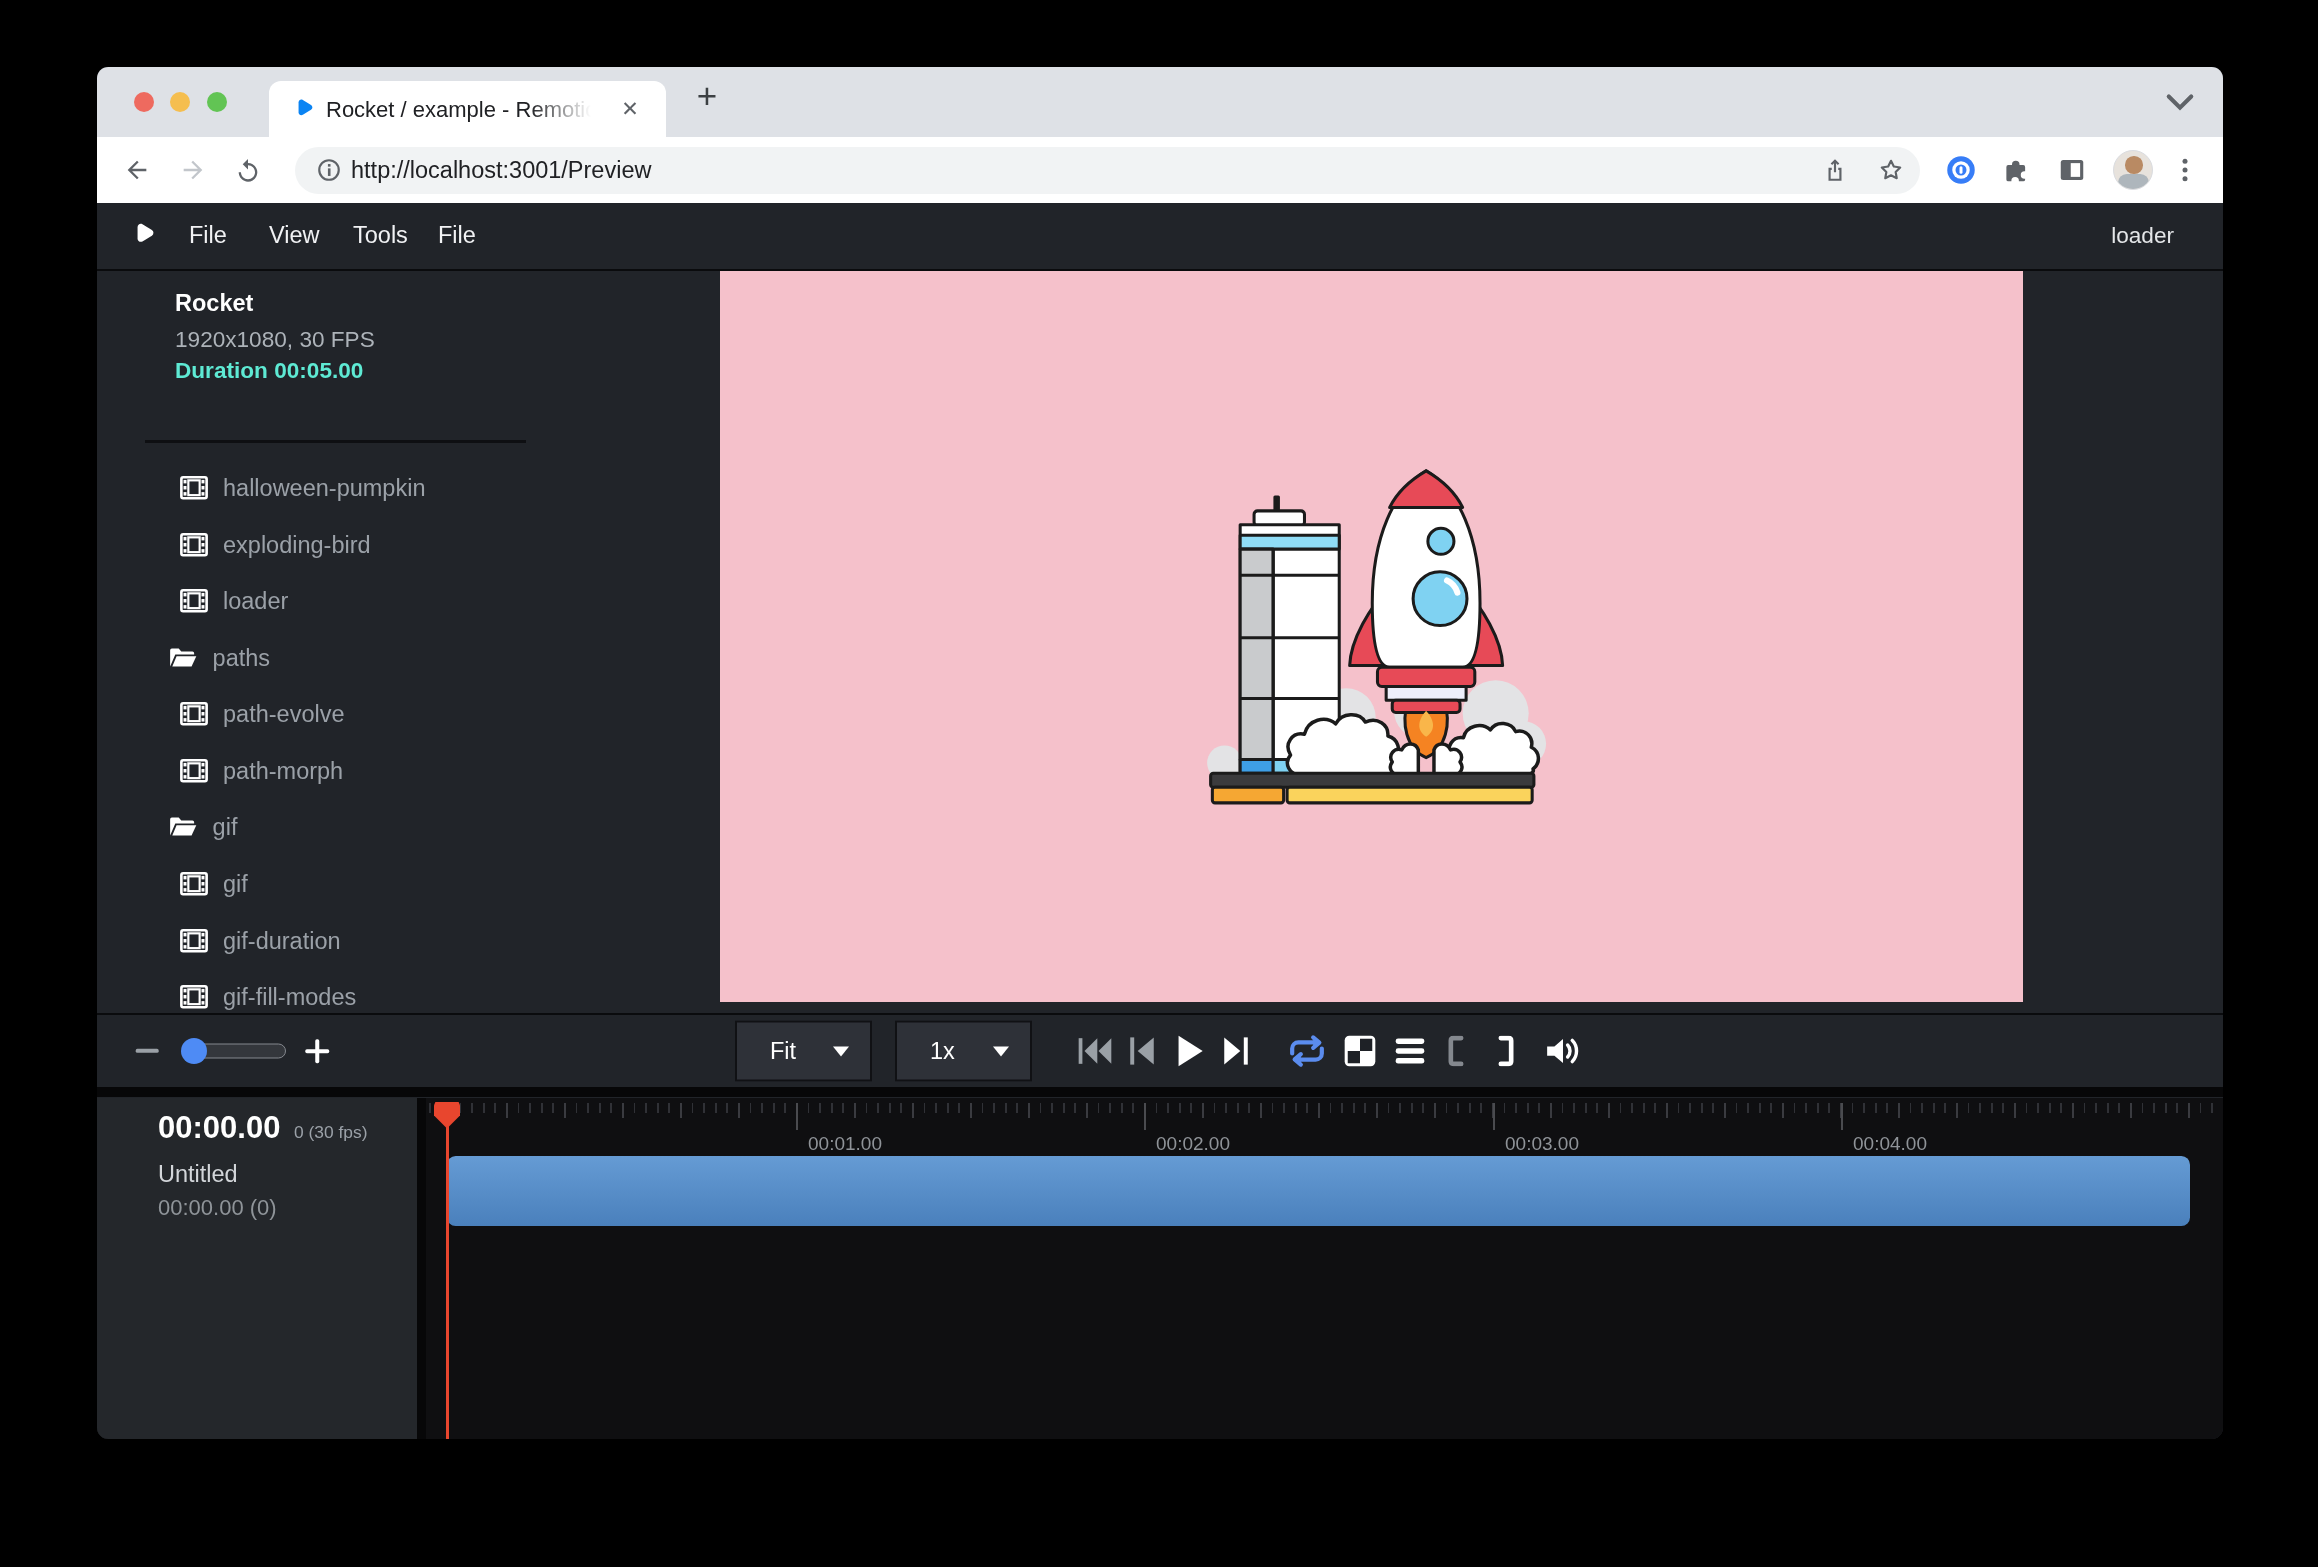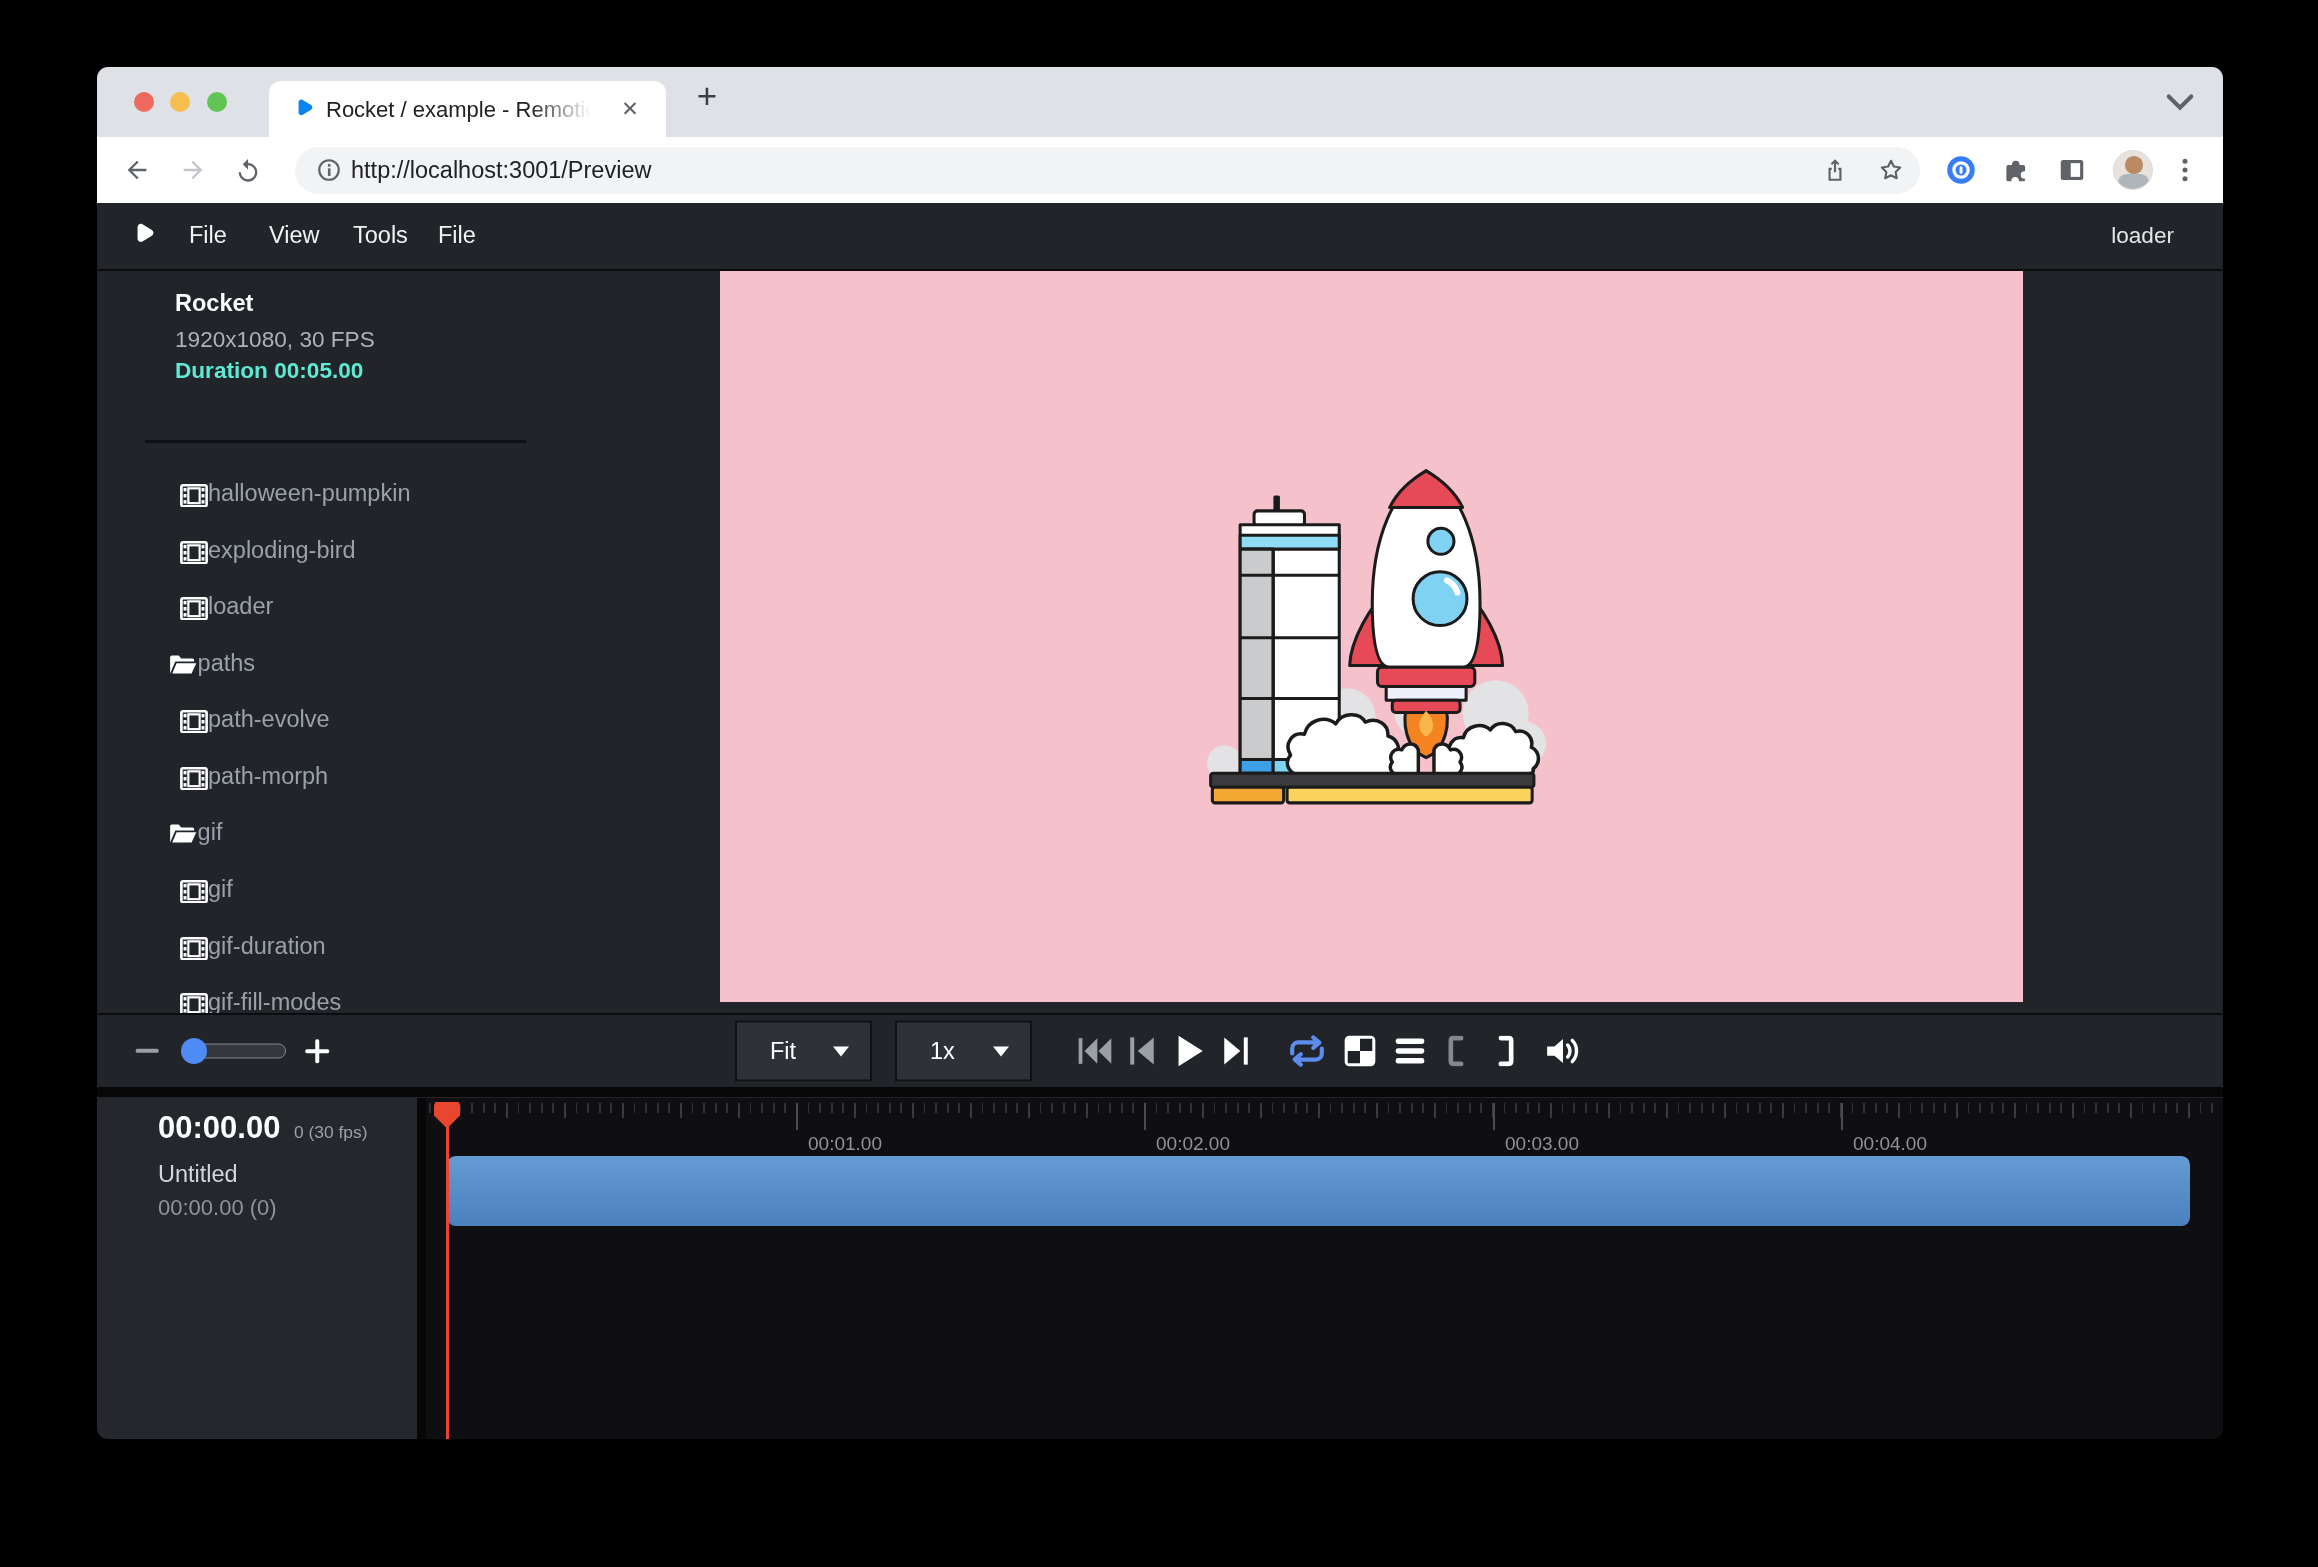--- a/index.html
+++ b/index.html
@@ -34,21 +34,21 @@
   .menu-right { position:absolute; right:49px; top:20px; font-size:22.6px; color:#E4E6E8; }
   .logo { position:absolute; left:33px; top:19px; width:26px; height:26px; }
 
   
   .main { position:absolute; left:0; top:204px; width:100%; height:742px; }
   .sidebar { position:absolute; left:0; top:0; width:424px; height:100%; background:#212429; border-right:4.3px solid #0a0b0d; overflow:hidden;margin-left:48px; }
   .sb-title { position:absolute; left:30px; top:19px; font-size:23.5px; font-weight:bold; color:#fff; }
   .sb-sub1 { position:absolute; left:30px; top:56px; font-size:22.6px; color:#ADB3B9; }
   .sb-sub2 { position:absolute; left:30px; top:87px; font-size:22.6px; color:#5eead4;font-weight:bold; }
   .sb-divider { position:absolute; left:0; top:169px; width:100%; height:2.6px; background:#0e0f12; }
-  .sb-item { position:absolute; height:38px; display:flex; align-items:flex-end; }
+  .sb-item { position:absolute; height:38px; display:flex; align-items:center; gap:15px; }
   .sb-item .lbl { font-size:23.5px; color:#9BA1A8; }
   .sb-scroll { position:absolute; right:0.9px; top:381px; bottom:0; width:6px; background:#3E4247; border-radius:3.5px; }
   .preview { position:absolute; left:429px; top:0; right:0; height:100%; background:#212429; }
   .canvas { position:absolute; left:194px; top:0; width:1303px; height:731px; background:#F5C1CB; }
   .rocket { position:absolute; left:480px; top:186px; width:348px; height:365px; }
 
   
   .controls { position:absolute; left:0; top:946px; width:100%; height:84px; background:#212429; border-top:2.6px solid #0a0b0d; border-bottom:10.4px solid #070708; }
   .cc { position:absolute; top:50%; transform:translate(-50%,-50%); }
   .zoom-minus { width:22.6px; height:4.3px; background:#9AA0A6; border-radius:1.7px; }

